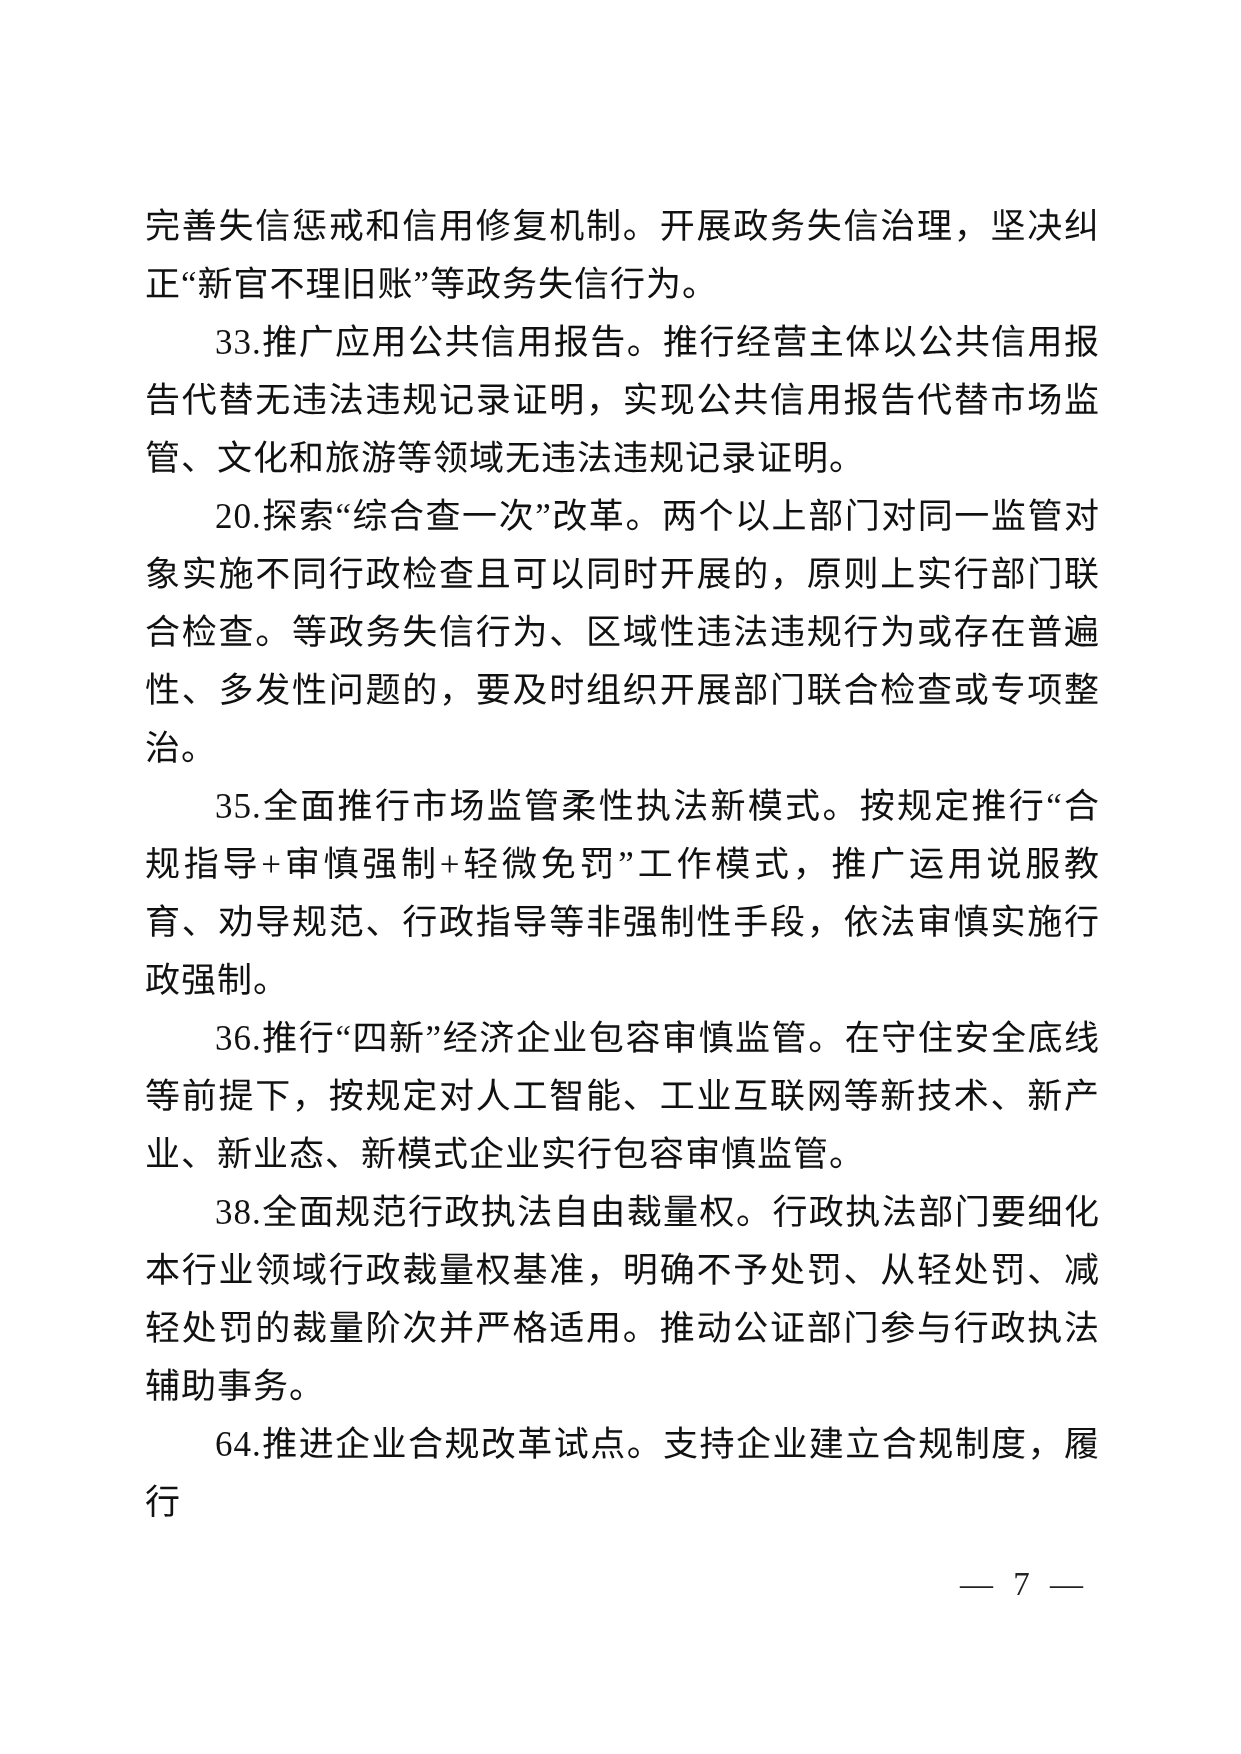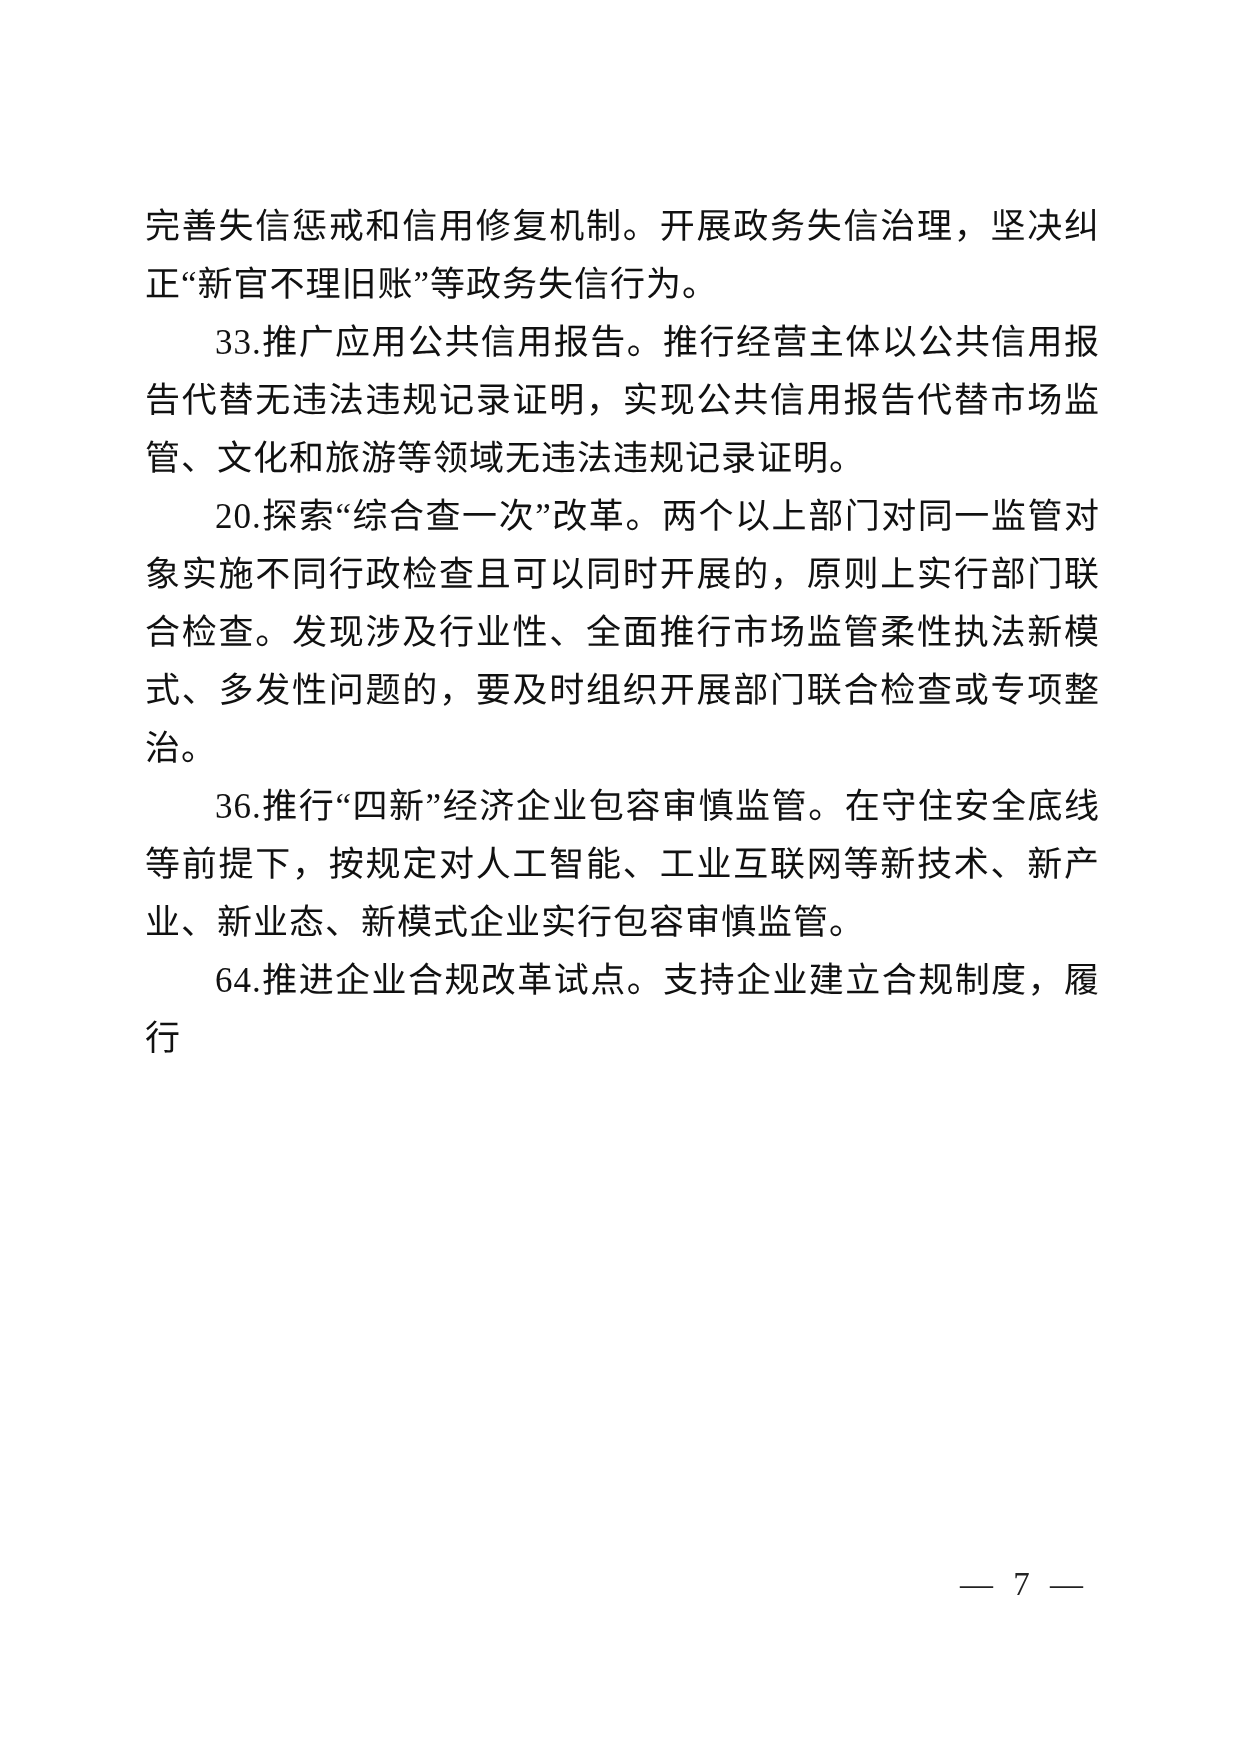--- a/index.html
+++ b/index.html
@@ -49,25 +49,27 @@
 </head>
 <body>
 
 <div class="page">
   <main class="content">
 
     <p class="para"><span>完善失信惩戒和信用修复机制。开展政务失信治理，坚决纠正“新官不理旧账”等政务失信行为。</span></p>
 
     <p class="para indent"><span class="item-title">33.推广应用公共信用报告。</span><span>推行经营主体以公共信用报告代替无违法违规记录证明，实现公共信用报告代替市场监管、文化和旅游等领域无违法违规记录证明。</span></p>
 
-    <p class="para indent"><span class="item-title">20.探索“综合查一次”改革。</span><span>两个以上部门对同一监管对象实施不同行政检查且可以同时开展的，原则上实行部门联合检查。发现涉及行业性、全面推行市场监管柔性执法新模式、多发性问题的，要及时组织开展部门联合检查或专项整治。</span></p>
+    <p class="para indent"><span class="item-title">20.探索“综合查一次”改革。</span><span>两个以上部门对同一监管对象实施不同行政检查且可以同时开展的，原则上实行部门联合检查。等政务失信行为、区域性违法违规行为或存在普遍性、多发性问题的，要及时组织开展部门联合检查或专项整治。</span></p>
 
+    <p class="para indent"><span class="item-title">35.全面推行市场监管柔性执法新模式。</span><span>按规定推行“合规指导+审慎强制+轻微免罚”工作模式，推广运用说服教育、劝导规范、行政指导等非强制性手段，依法审慎实施行政强制。</span></p>
 
     <p class="para indent"><span class="item-title">36.推行“四新”经济企业包容审慎监管。</span><span>在守住安全底线等前提下，按规定对人工智能、工业互联网等新技术、新产业、新业态、新模式企业实行包容审慎监管。</span></p>
 
 
+    <p class="para indent"><span class="item-title">38.全面规范行政执法自由裁量权。</span><span>行政执法部门要细化本行业领域行政裁量权基准，明确不予处罚、从轻处罚、减轻处罚的裁量阶次并严格适用。推动公证部门参与行政执法辅助事务。</span></p>
 
     <p class="para indent"><span class="item-title">64.推进企业合规改革试点。</span><span>支持企业建立合规制度，履行</span></p>
 
   </main>
 
   <div class="footer">— 7 —</div>
 </div>
 
 </body></html>

